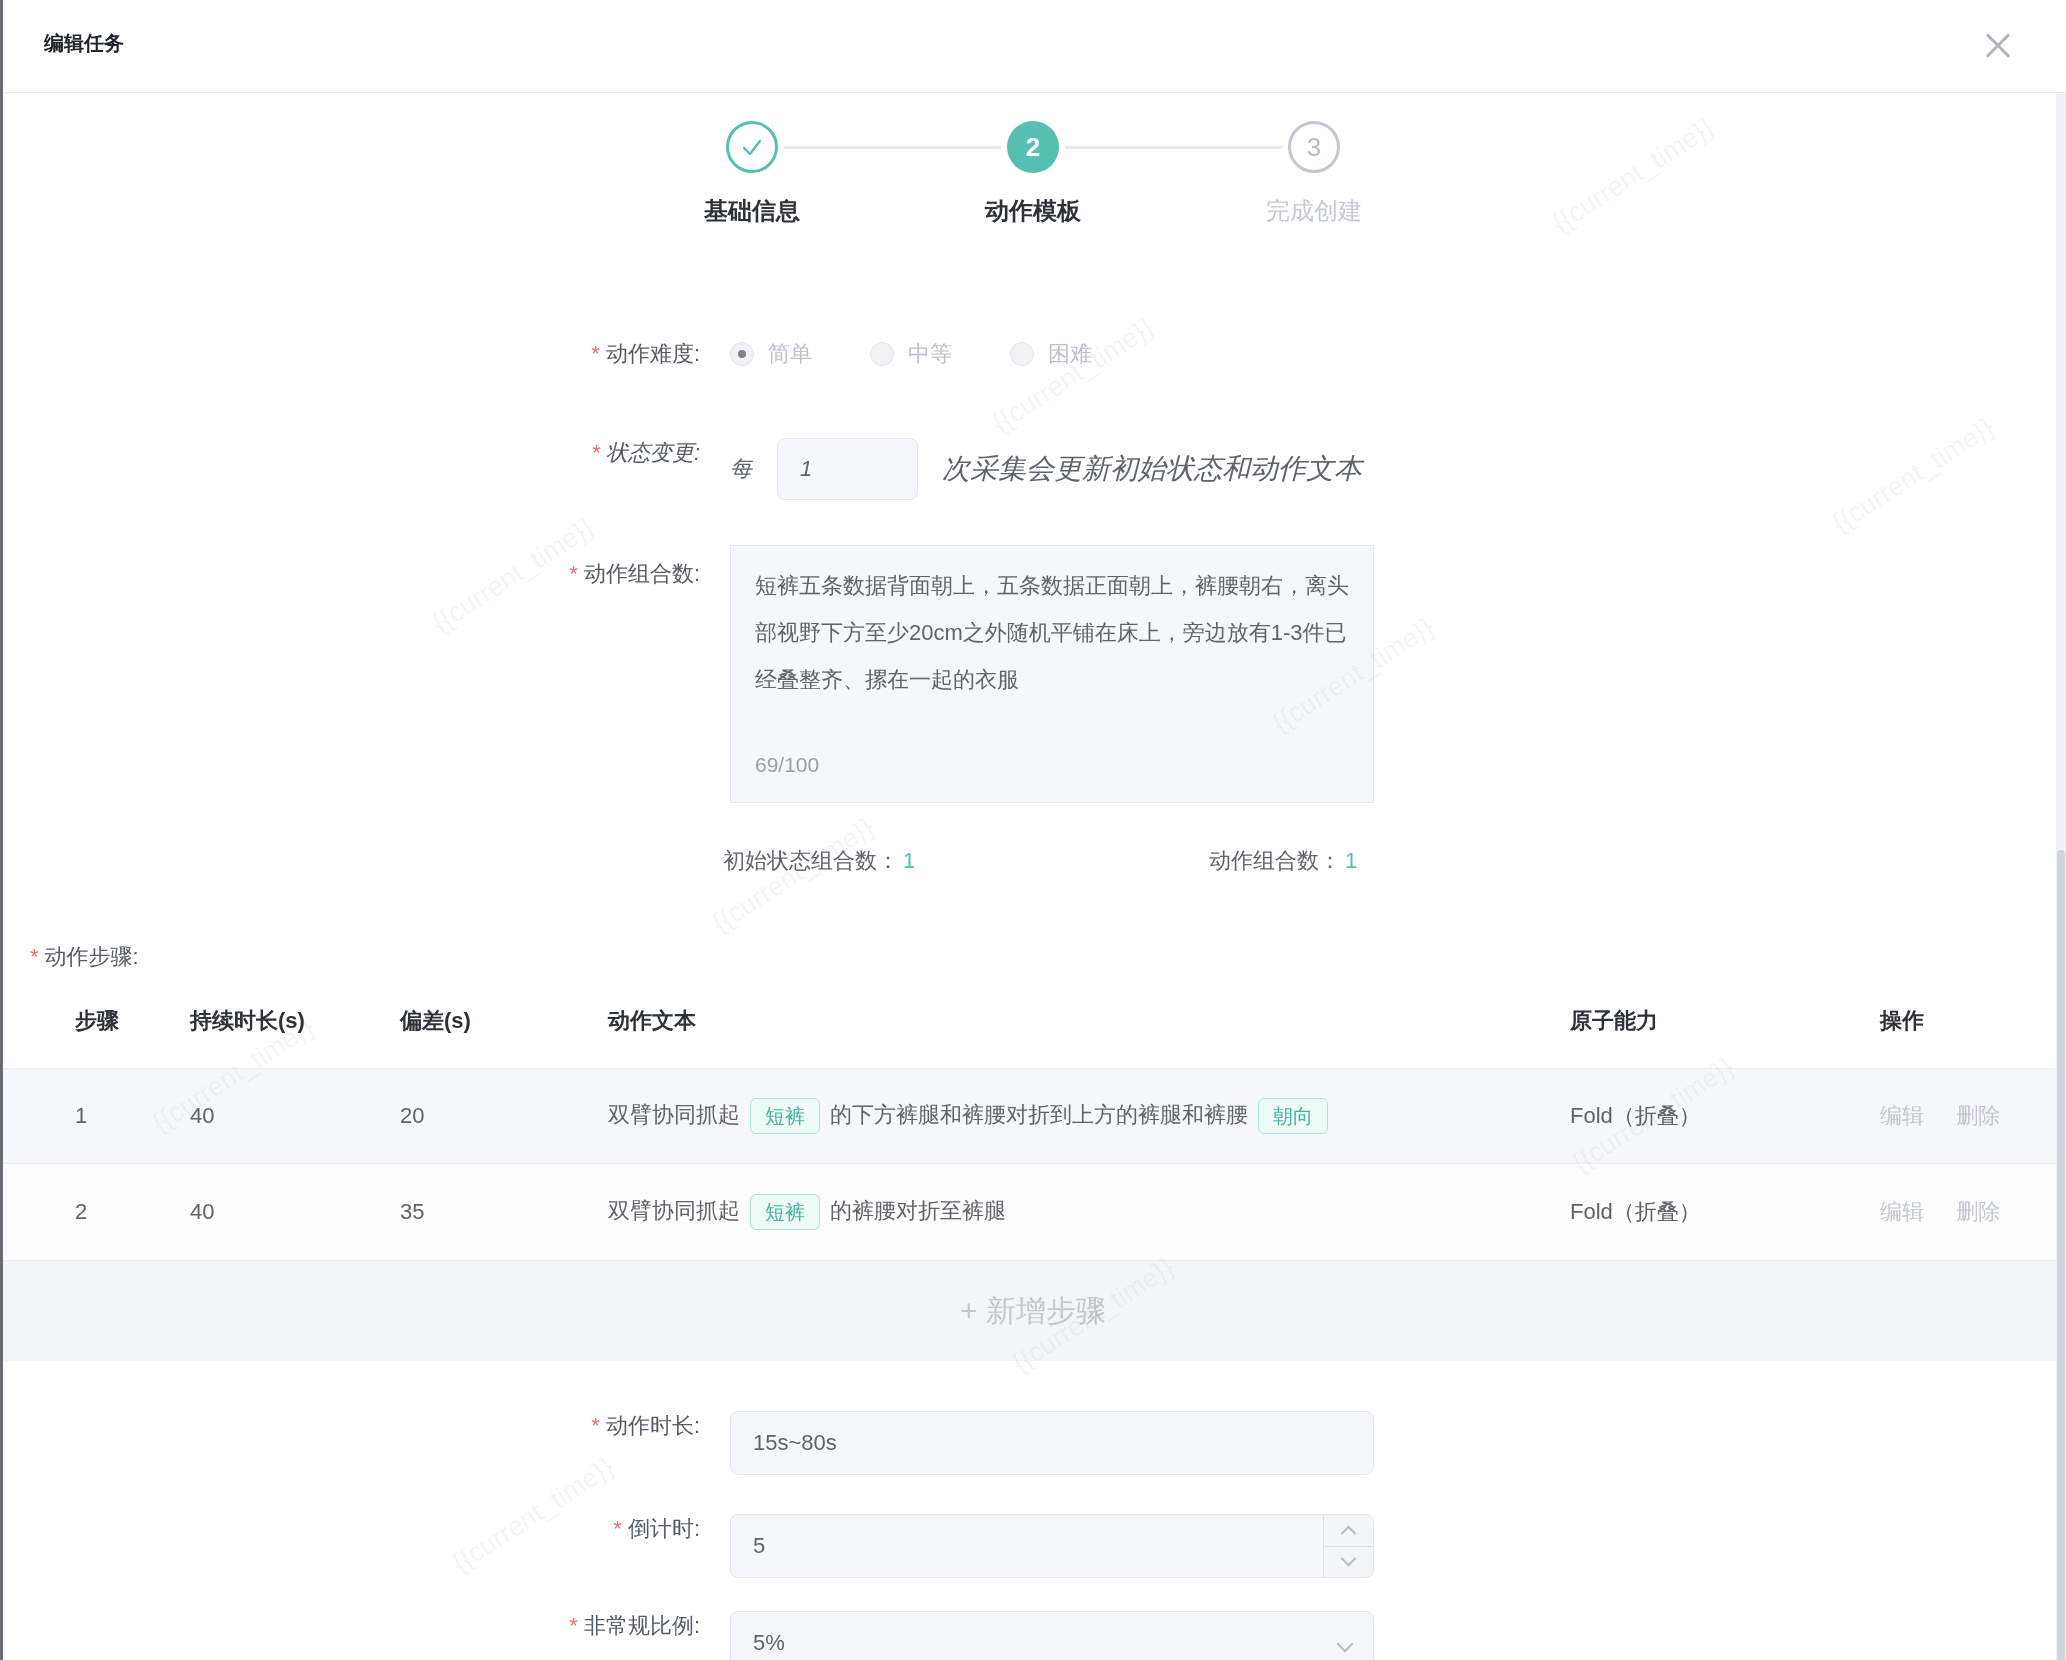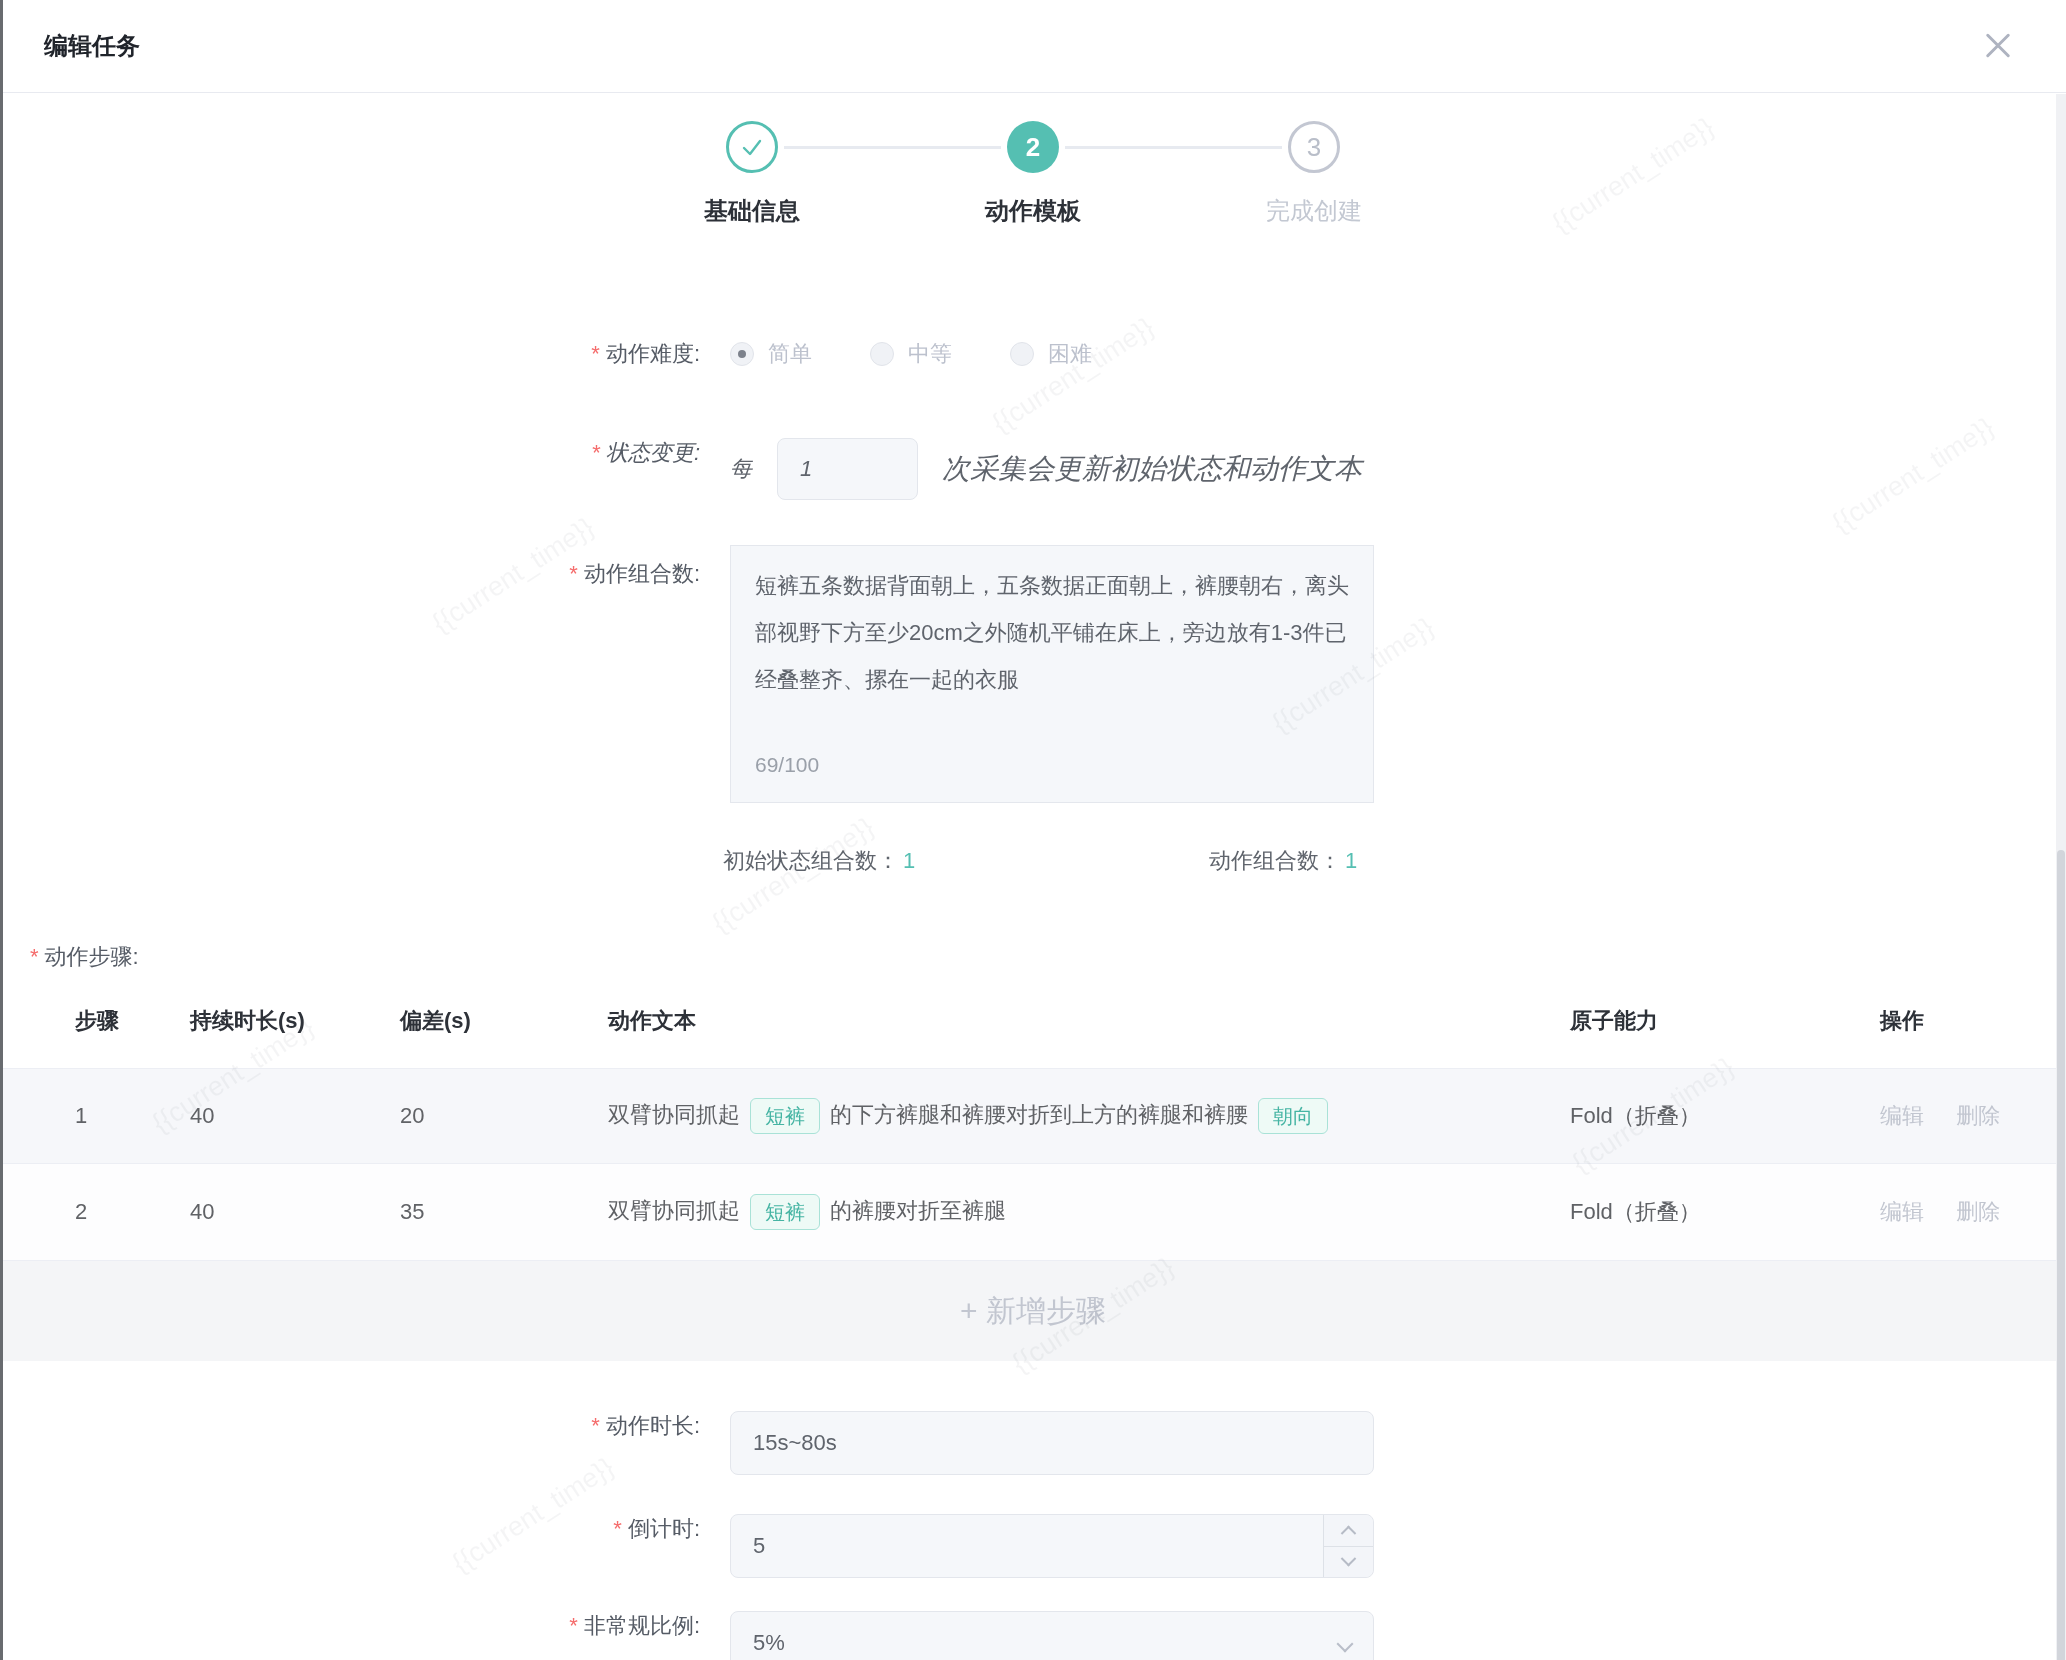--- a/index.html
+++ b/index.html
@@ -11,21 +11,21 @@
   .left-strip { position:absolute; left:0; top:0; bottom:0; width:3px; background:#686b6f; z-index:40; }
   .scrollbar { position:absolute; right:0; top:94px; bottom:0; width:10px; background:#f0f1f4; z-index:40; }
   .scroll-thumb { position:absolute; right:1px; top:756px; height:830px; width:8px; background:#d2d5db; border-radius:4px; }
 
   
   .wm { position:absolute; z-index:30; pointer-events:none; white-space:nowrap;
     font-size:27px; color:#3a4252; opacity:0.05; transform:rotate(-33deg); }
 
   
   .dlg-header { position:relative; height:93px; border-bottom:1px solid #e8eaf0; }
-  .dlg-title { position:absolute; left:44px; top:30px; font-size:24px; font-weight:bold; color:#20242b; }
+  .dlg-title { position:absolute; left:44px; top:30px; font-size:20px; font-weight:bold; color:#20242b; }
   .close-btn { position:absolute; right:50px; top:28px; width:36px; height:36px; cursor:pointer; }
   .close-btn i { position:absolute; left:2px; top:16px; width:32px; height:3px; background:#aeb3c0; border-radius:2px; }
   .close-btn i:first-child { transform:rotate(45deg); }
   .close-btn i:last-child  { transform:rotate(-45deg); }
 
   
   .stepper { display:flex; justify-content:center; padding-top:28px; }
   .step { width:281px; position:relative; text-align:center; }
   .step-circle { width:52px; height:52px; border-radius:50%; margin:0 auto; position:relative; z-index:2;
     display:flex; align-items:center; justify-content:center; font-size:26px; background:#fff; }

